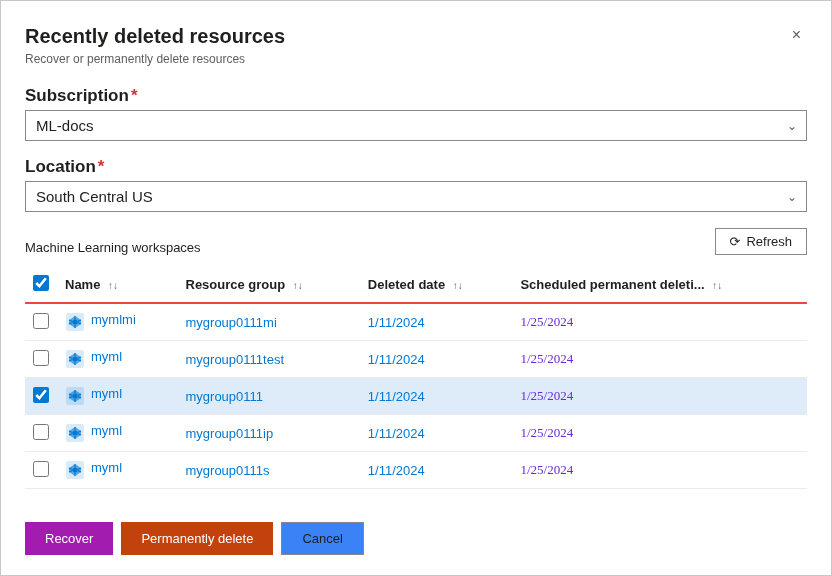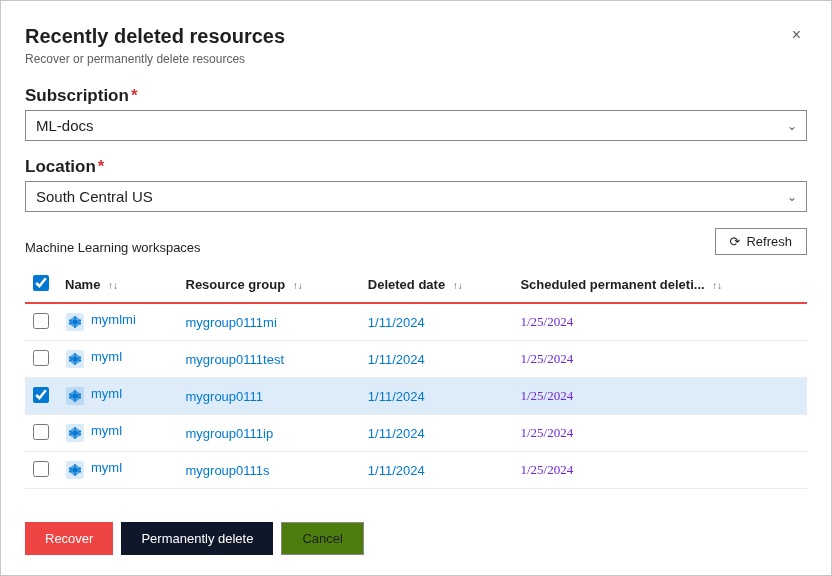--- a/index.html
+++ b/index.html
@@ -177,39 +177,39 @@
     }
     .deleted-date { color: #0078d4; }
     .sched-date { color: #6d28d9; font-family: Liberation Serif, serif; }
     .footer {
       display: flex;
       gap: 8px;
       padding: 16px 0 20px 0;
       margin-top: auto;
     }
     .btn-recover {
-      background: #ef4444;
+      background: #a21caf;
       color: #fff;
       border: none;
       padding: 8px 20px;
       font-size: 13px;
       cursor: pointer;
       font-family: inherit;
     }
     .btn-delete {
-      background: #0f172a;
+      background: #c2410c;
       color: #fff;
       border: none;
       padding: 8px 20px;
       font-size: 13px;
       cursor: pointer;
       font-family: inherit;
     }
     .btn-cancel {
-      background: #4d7c0f;
+      background: #3b82f6;
       color: #201f1e;
       border: 1px solid #8a8886;
       padding: 8px 20px;
       font-size: 13px;
       cursor: pointer;
       font-family: inherit;
     }
   </style>
 </head>
 <body>

